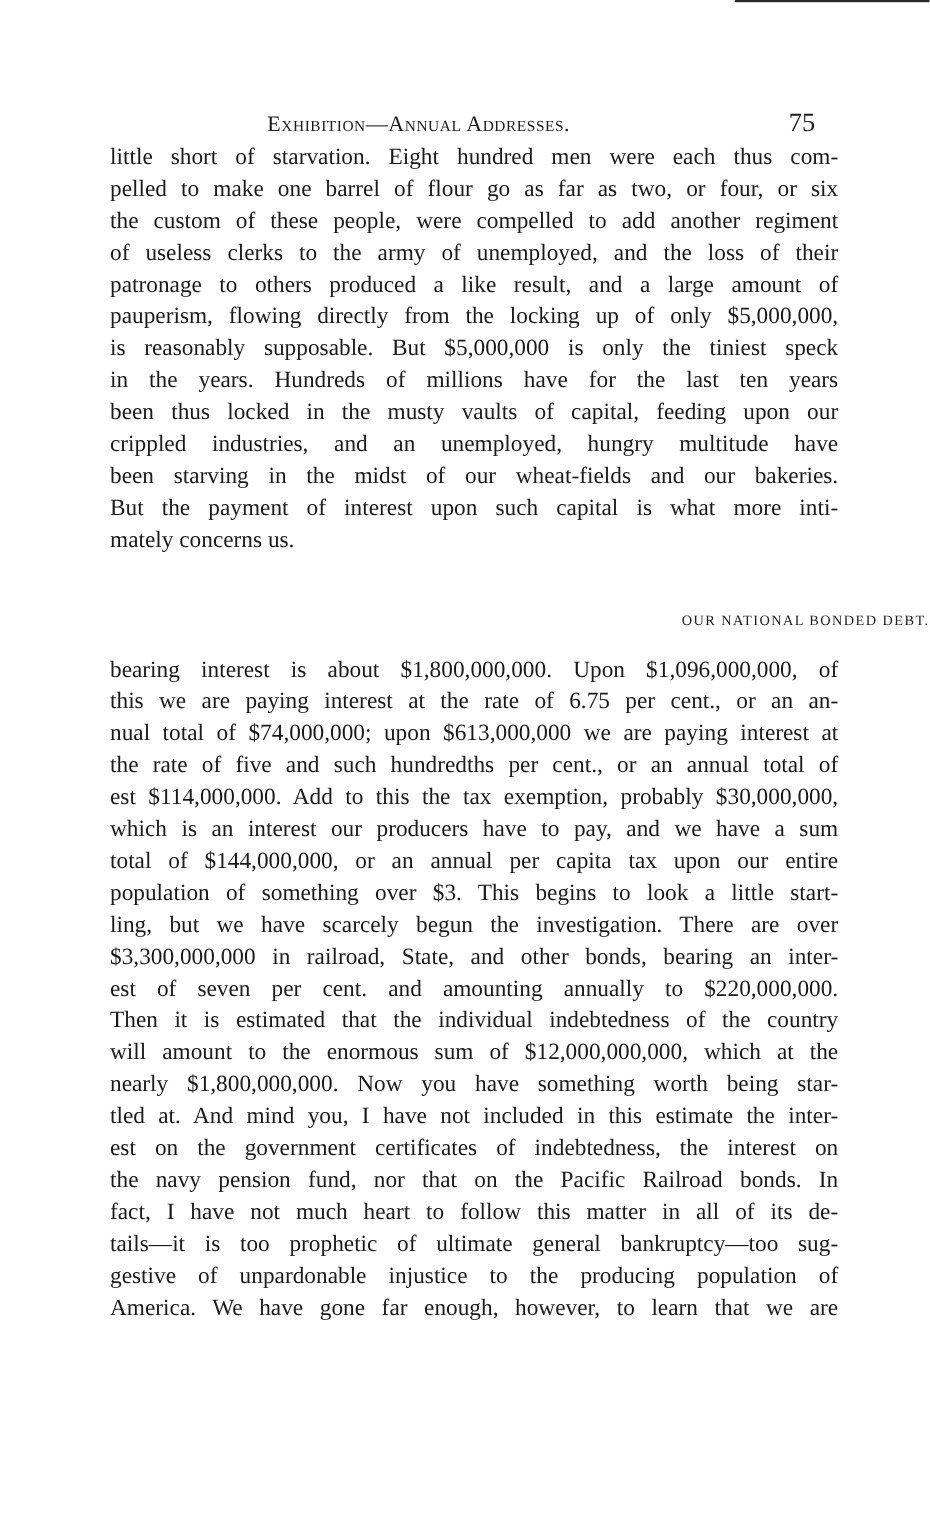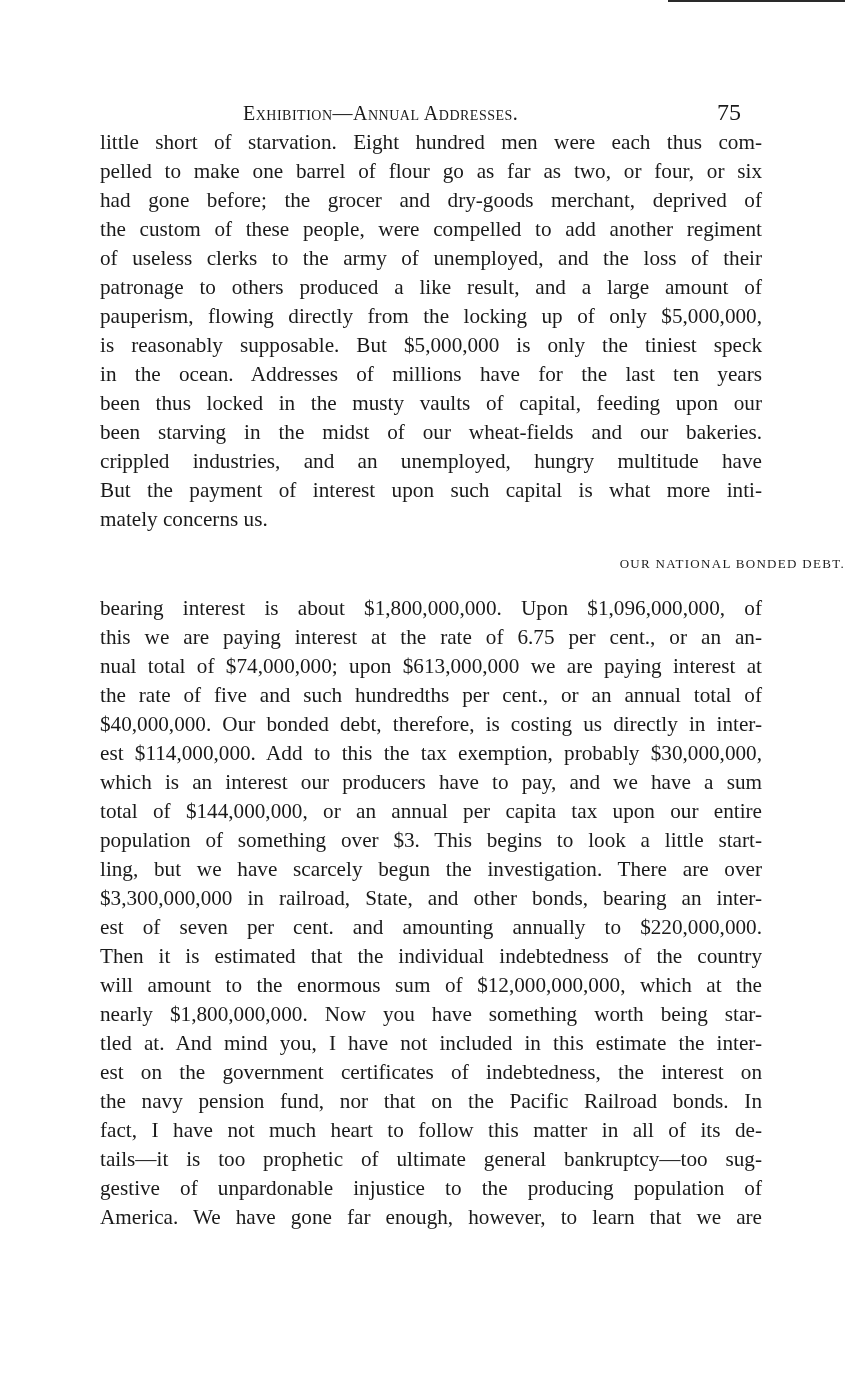--- a/index.html
+++ b/index.html
@@ -81,42 +81,40 @@
 <div class="top-rule"></div>
 
 <div class="running-head">
   <span class="running-title">Exhibition—Annual Addresses.</span>
   <span class="page-number">75</span>
 </div>
 
 <div class="text-block" id="para1">
   <span class="line">little short of starvation.  Eight hundred men were each thus com-</span>
   <span class="line">pelled to make one barrel of flour go as far as two, or four, or six</span>
-  <span class="line">had gone before; the grocer and dry-goods merchant, deprived of</span>
   <span class="line">the custom of these people, were compelled to add another regiment</span>
   <span class="line">of useless clerks to the army of unemployed, and the loss of their</span>
   <span class="line">patronage to others produced a like result, and a large amount of</span>
   <span class="line">pauperism, flowing directly from the locking up of only $5,000,000,</span>
   <span class="line">is reasonably supposable.  But $5,000,000 is only the tiniest speck</span>
-  <span class="line">in the ocean.  Addresses of millions have for the last ten years</span>
+  <span class="line">in the years.  Hundreds of millions have for the last ten years</span>
   <span class="line">been thus locked in the musty vaults of capital, feeding upon our</span>
+  <span class="line">crippled industries, and an unemployed, hungry multitude have</span>
   <span class="line">been starving in the midst of our wheat-fields and our bakeries.</span>
-  <span class="line">crippled industries, and an unemployed, hungry multitude have</span>
   <span class="line">But the payment of interest upon such capital is what more inti-</span>
   <span class="line last">mately concerns us.</span>
 </div>
 
 <div class="section-heading">Our National Bonded Debt.</div>
 
 <div class="text-block" id="para2">
   <span class="line">bearing interest is about $1,800,000,000.  Upon $1,096,000,000, of</span>
   <span class="line">this we are paying interest at the rate of 6.75 per cent., or an an-</span>
   <span class="line">nual total of $74,000,000; upon $613,000,000 we are paying interest at</span>
   <span class="line">the rate of five and such hundredths per cent., or an annual total of</span>
-  <span class="line">$40,000,000. Our bonded debt, therefore, is costing us directly in inter-</span>
   <span class="line">est $114,000,000. Add to this the tax exemption, probably $30,000,000,</span>
   <span class="line">which is an interest our producers have to pay, and we have a sum</span>
   <span class="line">total of $144,000,000, or an annual per capita tax upon our entire</span>
   <span class="line">population of something over $3.  This begins to look a little start-</span>
   <span class="line">ling, but we have scarcely begun the investigation.  There are over</span>
   <span class="line">$3,300,000,000 in railroad, State, and other bonds, bearing an inter-</span>
   <span class="line">est of seven per cent. and amounting annually to $220,000,000.</span>
   <span class="line">Then it is estimated that the individual indebtedness of the country</span>
   <span class="line">will amount to the enormous sum of $12,000,000,000, which at the</span>
   <span class="line">nearly $1,800,000,000.  Now you have something worth being star-</span>

